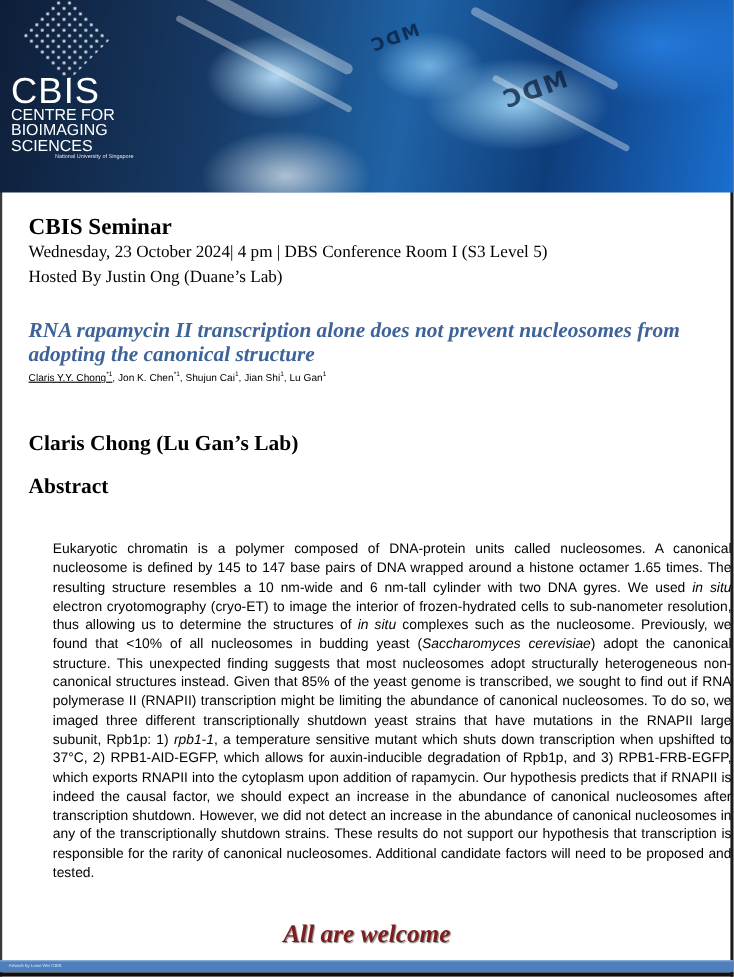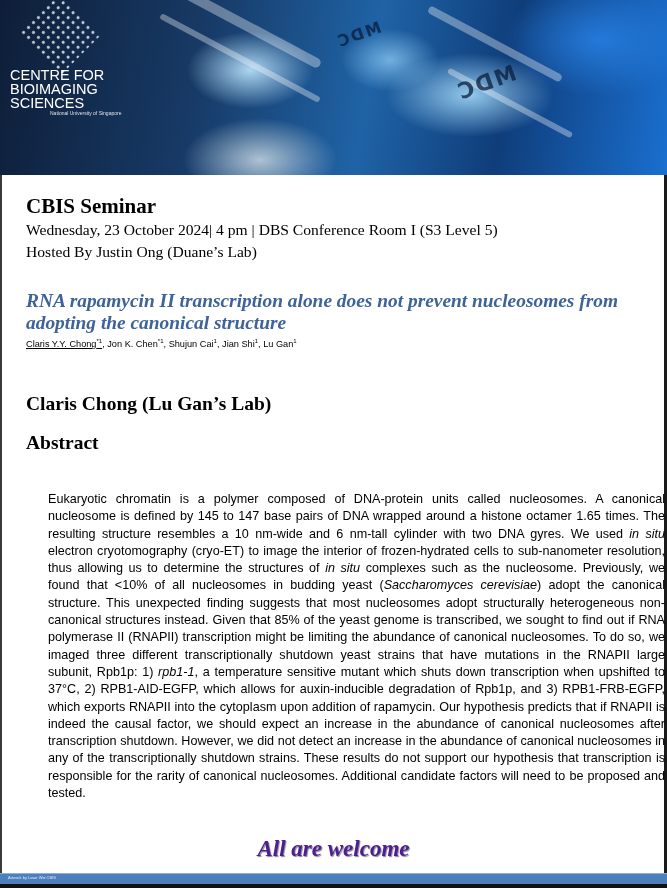--- a/index.html
+++ b/index.html
@@ -30,40 +30,41 @@
   .content { position: absolute; left: 26px; top: 193px; width: 615px; }
   .seminar { font-size: 21px; font-weight: bold; line-height: 26px; color: #000; margin: 0; }
   .info { font-size: 15.6px; line-height: 22px; color: #000; margin: 0; }
   .talk-title { position: absolute; left: 26px; top: 290px; width: 620px; font-size: 19.4px; line-height: 22px; font-weight: bold; font-style: italic; color: #3d6399; }
   .authors { position: absolute; left: 26px; top: 338px; font-family: "Liberation Sans", sans-serif; font-size: 9.2px; color: #000; }
   .authors sup { font-size: 6px; }
   .authors .first { text-decoration: underline; }
   .speaker { position: absolute; left: 26px; top: 393px; font-size: 19.5px; font-weight: bold; color: #000; }
   .abstract-h { position: absolute; left: 26px; top: 432px; font-size: 19.5px; font-weight: bold; color: #000; }
   .abstract { position: absolute; left: 32px; top: 475px; width: 617px; font-family: "Liberation Sans", sans-serif; font-size: 12.6px; line-height: 17.3px; color: #000; text-align: justify; margin: 16px; }
-  .welcome { position: absolute; left: 0; width: 667px; top: 836px; text-align: center; font-size: 23px; font-weight: bold; font-style: italic; color: #4c1d95; text-shadow: 1px 1px 1px #888; }
+  .welcome { position: absolute; left: 0; width: 667px; top: 836px; text-align: center; font-size: 23px; font-weight: bold; font-style: italic; color: #7f1d1d; text-shadow: 1px 1px 1px #888; }
   .footer { position: absolute; left: 0; top: 873px; width: 667px; height: 10px; background: #4e7fbd; border-top: 1px solid #8fb0db; }
   .footer span { position: absolute; left: 8px; top: 1px; font-family: "Liberation Sans", sans-serif; font-size: 4px; color: #dfe8f5; }
   .bottom-bar { position: absolute; left: 0; top: 884px; width: 667px; height: 4px; background: #111; }
 </style>
 </head>
 <body>
 
 <div class="frame"></div>
 
 <div class="banner">
   <div class="dots"></div>
   <div class="stripe" style="left:160px;top:20px;width:170px;height:10px;"></div>
   <div class="stripe" style="left:150px;top:55px;width:180px;height:6px;"></div>
   <div class="stripe" style="left:420px;top:40px;width:150px;height:8px;"></div>
   <div class="stripe" style="left:440px;top:100px;width:140px;height:6px;"></div>
   <div class="mdc" style="left:455px;top:70px;font-size:22px;transform:rotate(-20deg) scaleX(-1);">MDC</div>
   <div class="mdc" style="left:335px;top:25px;font-size:16px;transform:rotate(-20deg) scaleX(-1);">MDC</div>
 
   <div class="logo">
+    <div class="cbis">CBIS</div>
     <div class="sub">CENTRE FOR</div>
     <div class="sub">BIOIMAGING</div>
     <div class="sub">SCIENCES</div>
     <div class="nus-sub">National University of Singapore</div>
   </div>
 </div>
 
 <div class="content">
   <p class="seminar">CBIS Seminar</p>
   <p class="info">Wednesday, 23 October 2024| 4 pm | DBS Conference Room I (S3 Level 5)</p>

